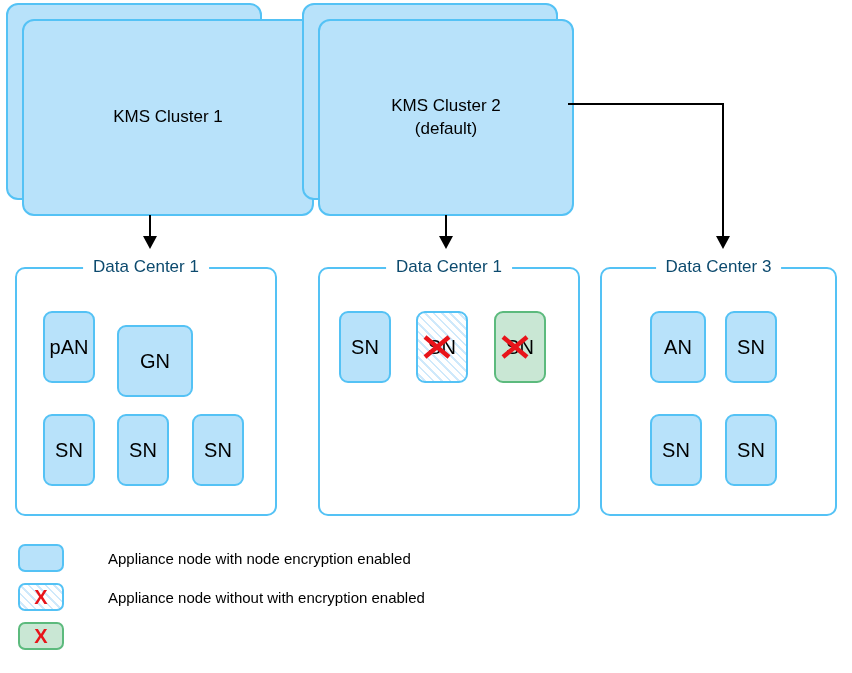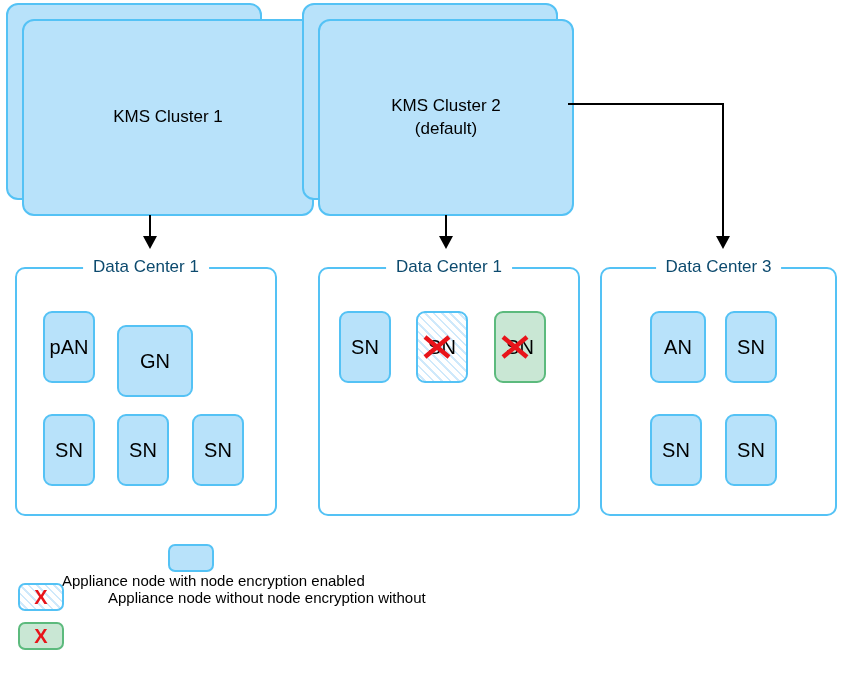--- a/index.html
+++ b/index.html
@@ -265,30 +265,30 @@
     </div>
 
     <div class="node encrypted" style="left:48px; top:145px; width:52px; height:72px;">
       <span class="node-label">SN</span>
     </div>
     <div class="node encrypted" style="left:123px; top:145px; width:52px; height:72px;">
       <span class="node-label">SN</span>
     </div>
   </div>
 
-  <div class="legend-row" style="left:18px; top:544px;flex-direction:column;">
+  <div class="legend-row" style="left:18px; top:544px;">
     <div class="legend-swatch encrypted"></div>
     <span class="legend-text">Appliance node with node encryption enabled</span>
   </div>
 
   <div class="legend-row" style="left:18px; top:583px;">
     <div class="legend-swatch unencrypted">
       <span class="legend-x">X</span>
     </div>
-    <span class="legend-text">Appliance node without node encryption without</span>
+    <span class="legend-text">Appliance node without with encryption enabled</span>
   </div>
 
   <div class="legend-row" style="left:18px; top:622px;">
     <div class="legend-swatch nonappliance">
       <span class="legend-x">X</span>
     </div>
   </div>
 
 </div>
 

